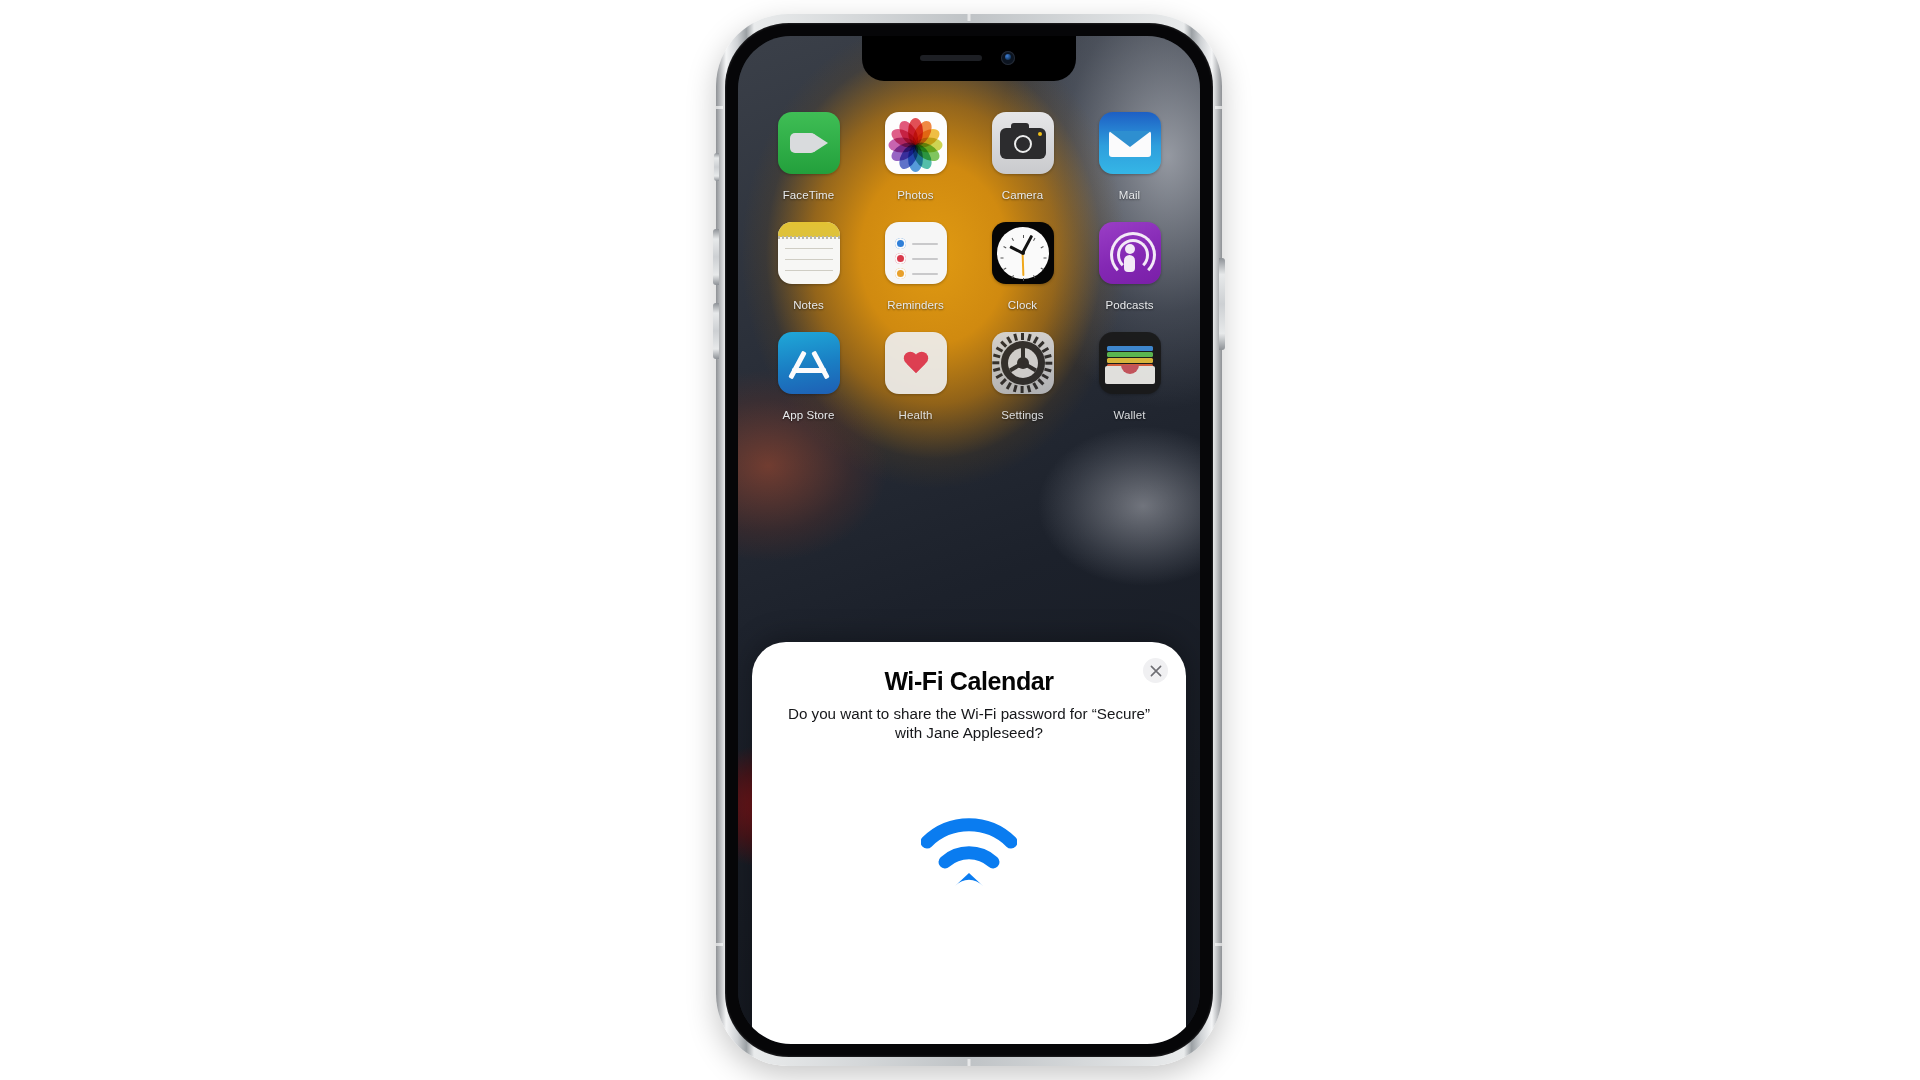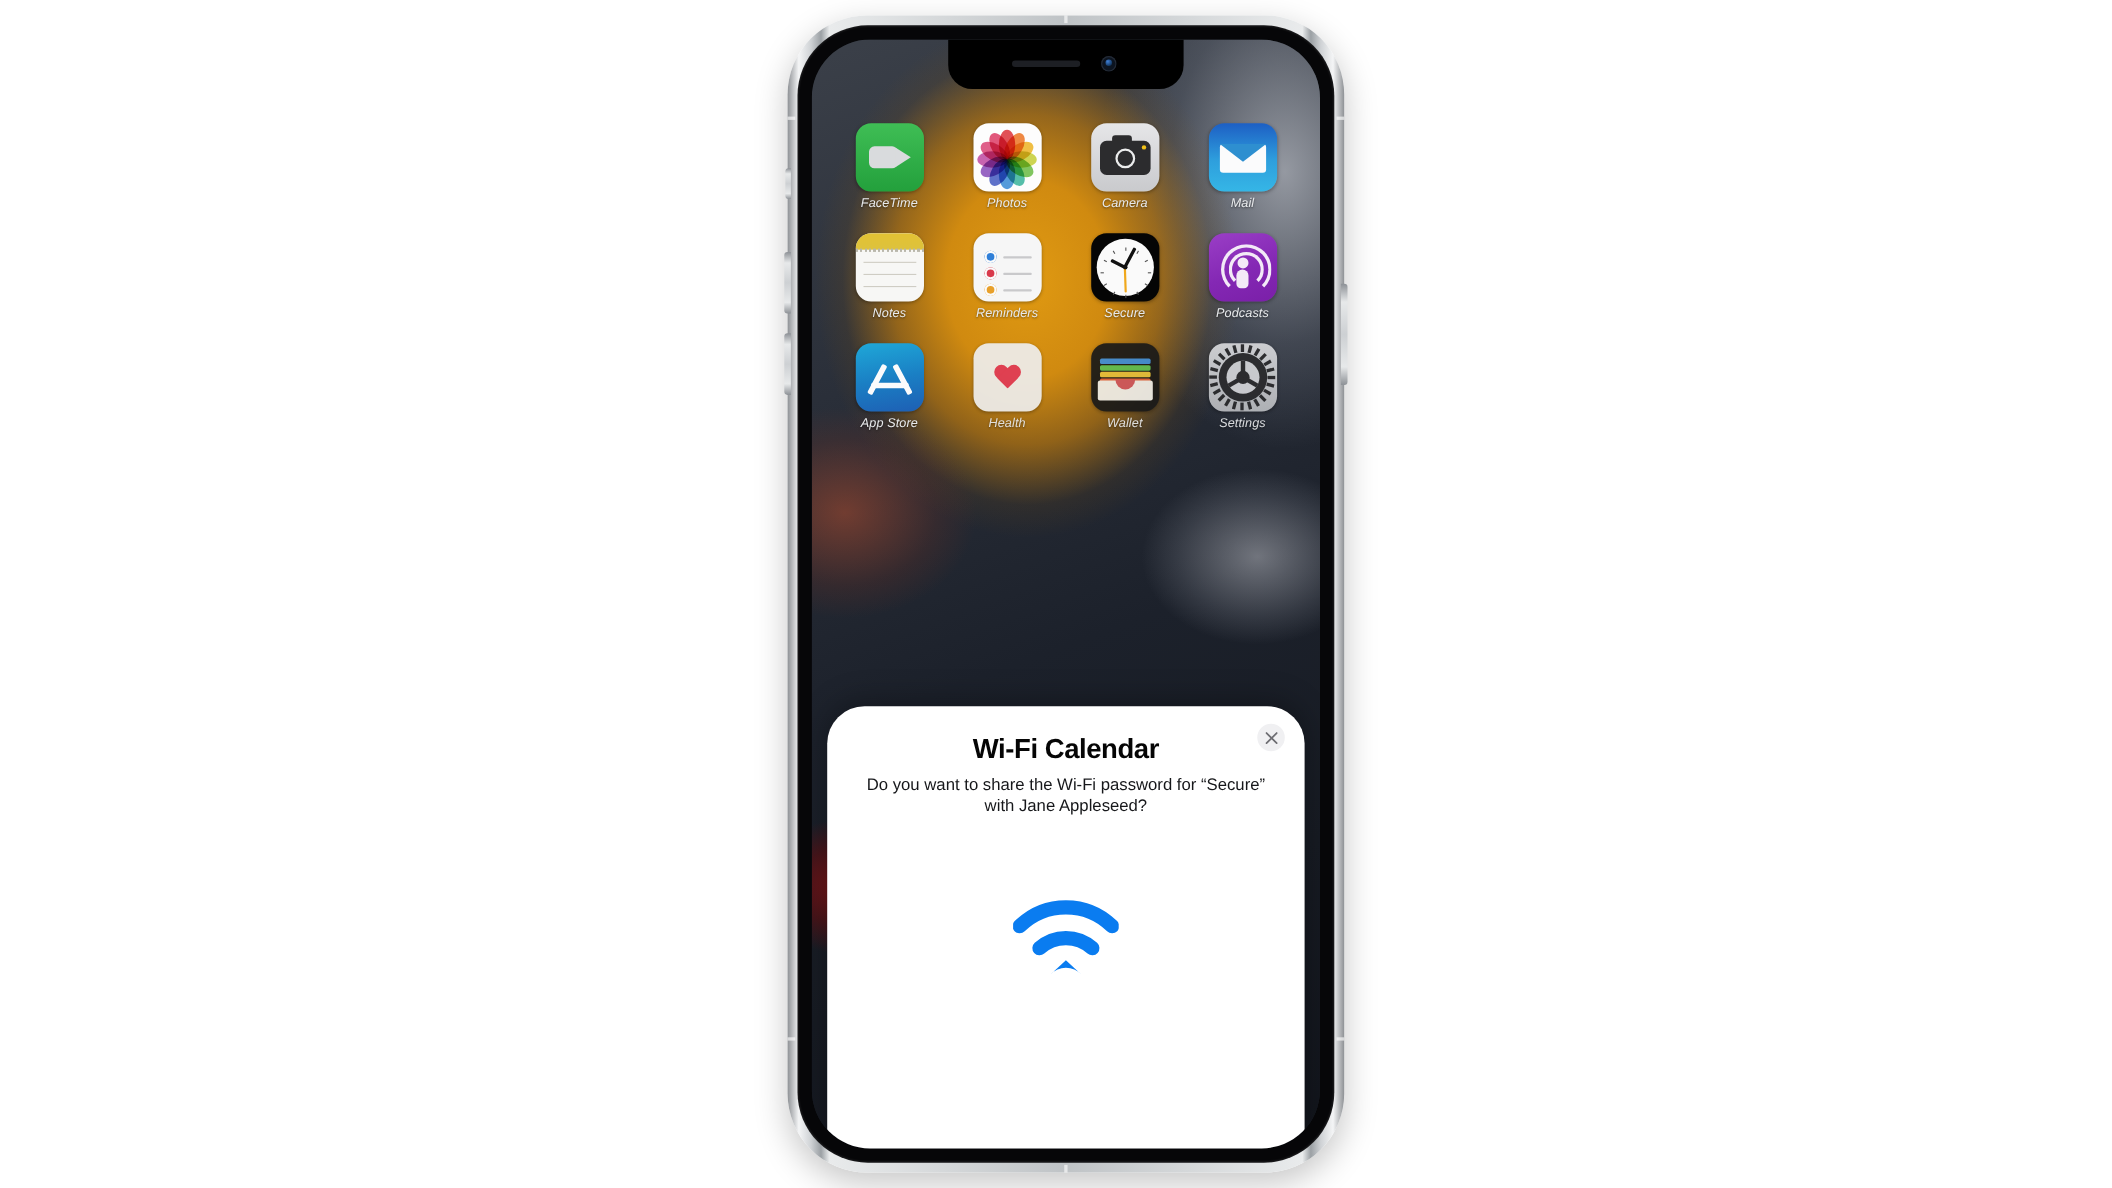--- a/index.html
+++ b/index.html
@@ -157,27 +157,26 @@
   }
   .app-icon {
     width: 62px;
     height: 62px;
     border-radius: 14px;
     position: relative;
     overflow: hidden;
     box-shadow: 0 1px 3px rgba(0,0,0,0.28);
   }
   .app-label {
-    margin-top: 5px;
+    margin-top: 15px;
     font-size: 11.5px;
     color: #e8eaec;
     text-shadow: 0 1px 2px rgba(0,0,0,0.55);
     letter-spacing: 0.1px;
     white-space: nowrap;
-    font-style: italic;
   }
 
   
   .ic-facetime { background: linear-gradient(180deg,#3fbe55 0%,#23a03c 100%); }
   .ic-facetime .cam-body { position:absolute; left:12px; top:21px; width:26px; height:20px; border-radius:5px; background:#d9dbdd; }
   .ic-facetime .cam-lens { position:absolute; left:36px; top:22px; width:0; height:0;
         border-top:9px solid transparent; border-bottom:9px solid transparent; border-left:14px solid #d9dbdd; }
 
   .ic-calendar { background: #f3f3f3; }
   .ic-calendar .cal-dow { position:absolute; top:6px; left:0; right:0; text-align:center;
@@ -466,21 +465,21 @@
                   <div class="tick" style="transform: rotate(120deg);"></div>
                   <div class="tick" style="transform: rotate(150deg);"></div>
                   <div class="tick" style="transform: rotate(180deg);"></div>
                   <div class="tick" style="transform: rotate(210deg);"></div>
                   <div class="tick" style="transform: rotate(240deg);"></div>
                   <div class="tick" style="transform: rotate(270deg);"></div>
                   <div class="tick" style="transform: rotate(300deg);"></div>
                   <div class="tick" style="transform: rotate(330deg);"></div>
                 </div>
             </div>
-            <div class="app-label">Secure</div>
+            <div class="app-label">Clock</div>
           </div>
 
 
 
           <div class="app">
             <div class="app-icon ic-podcasts" id="podcasts-icon">
               <div class="phead"></div>
                 <div class="pbody"></div>
             <div class="parc" style="left: 11px; top: 10px; width: 40px; height: 40px;"></div>
                 <div class="parc" style="left: 18px; top: 17px; width: 26px; height: 26px;"></div>
@@ -496,31 +495,20 @@
               </div>
             <div class="app-label">App Store</div>
           </div>
 
 
           <div class="app behind-sheet">
             <div class="app-icon ic-health">
                 <div class="heart"></div>
               </div>
             <div class="app-label">Health</div>
-          </div>
-
-          <div class="app behind-sheet">
-            <div class="app-icon ic-wallet" id="wallet-icon">
-                <div class="card" style="background: rgb(224, 98, 60); top: 32px;"></div>
-                <div class="card" style="background: rgb(230, 193, 60); top: 26px;"></div>
-                <div class="card" style="background: rgb(95, 191, 82); top: 20px;"></div>
-                <div class="card" style="background: rgb(63, 142, 216); top: 14px;"></div>
-              <div class="pocket"></div>
-            </div>
-            <div class="app-label">Wallet</div>
           </div>
 
           <div class="app behind-sheet">
             <div class="app-icon ic-settings" id="settings-icon">
                 <div class="gear-tooth" style="transform: rotate(345deg);"></div>
                 <div class="gear-tooth" style="transform: rotate(330deg);"></div>
                 <div class="gear-tooth" style="transform: rotate(315deg);"></div>
                 <div class="gear-tooth" style="transform: rotate(300deg);"></div>
                 <div class="gear-tooth" style="transform: rotate(285deg);"></div>
                 <div class="gear-tooth" style="transform: rotate(270deg);"></div>
@@ -545,20 +533,31 @@
               <div class="gear-outer"></div>
                 <div class="gear-inner"></div>
                 <div class="gear-core"></div>
             <div class="gear-spoke" style="transform: rotate(0deg);"></div>
                 <div class="gear-spoke" style="transform: rotate(120deg);"></div>
                 <div class="gear-spoke" style="transform: rotate(240deg);"></div>
               </div>
             <div class="app-label">Settings</div>
           </div>
 
+          <div class="app behind-sheet">
+            <div class="app-icon ic-wallet" id="wallet-icon">
+                <div class="card" style="background: rgb(224, 98, 60); top: 32px;"></div>
+                <div class="card" style="background: rgb(230, 193, 60); top: 26px;"></div>
+                <div class="card" style="background: rgb(95, 191, 82); top: 20px;"></div>
+                <div class="card" style="background: rgb(63, 142, 216); top: 14px;"></div>
+              <div class="pocket"></div>
+            </div>
+            <div class="app-label">Wallet</div>
+          </div>
+
         </div>
 
         <div id="sheet">
 
           <button id="close-button">
             <svg width="12" height="12" viewBox="0 0 12 12" aria-hidden="true">
               <path d="M1.4 1.4 L10.6 10.6 M10.6 1.4 L1.4 10.6" stroke="#6e6e73" stroke-width="1.6" stroke-linecap="round" fill="none"></path>
             </svg>
           </button>
 

